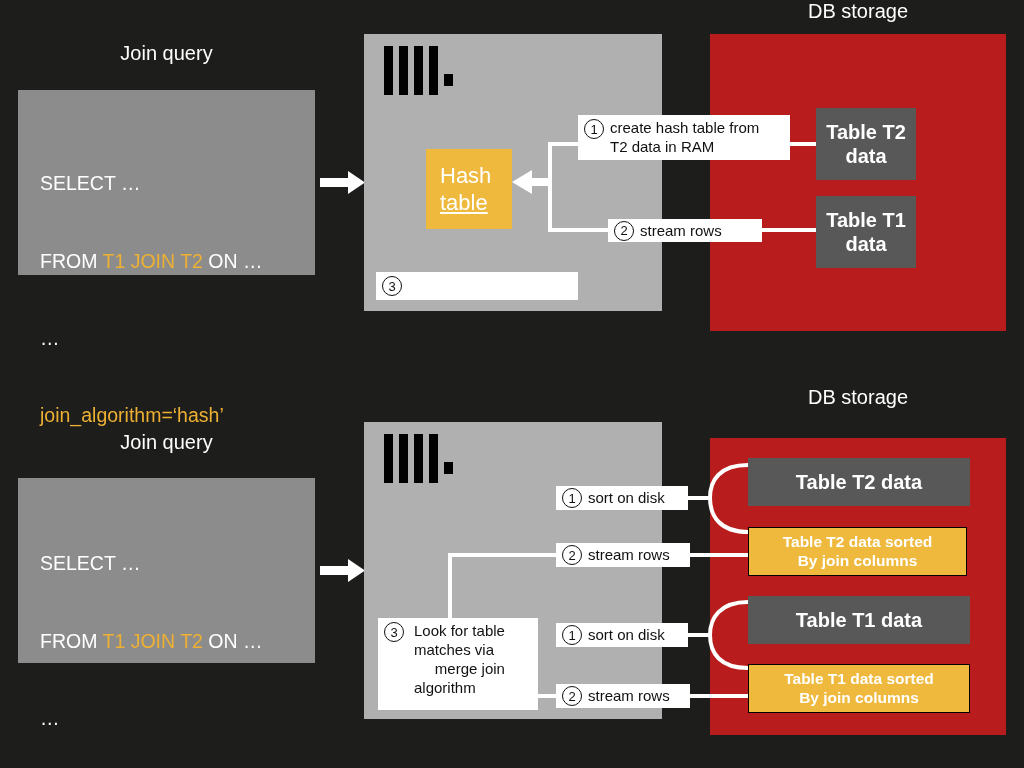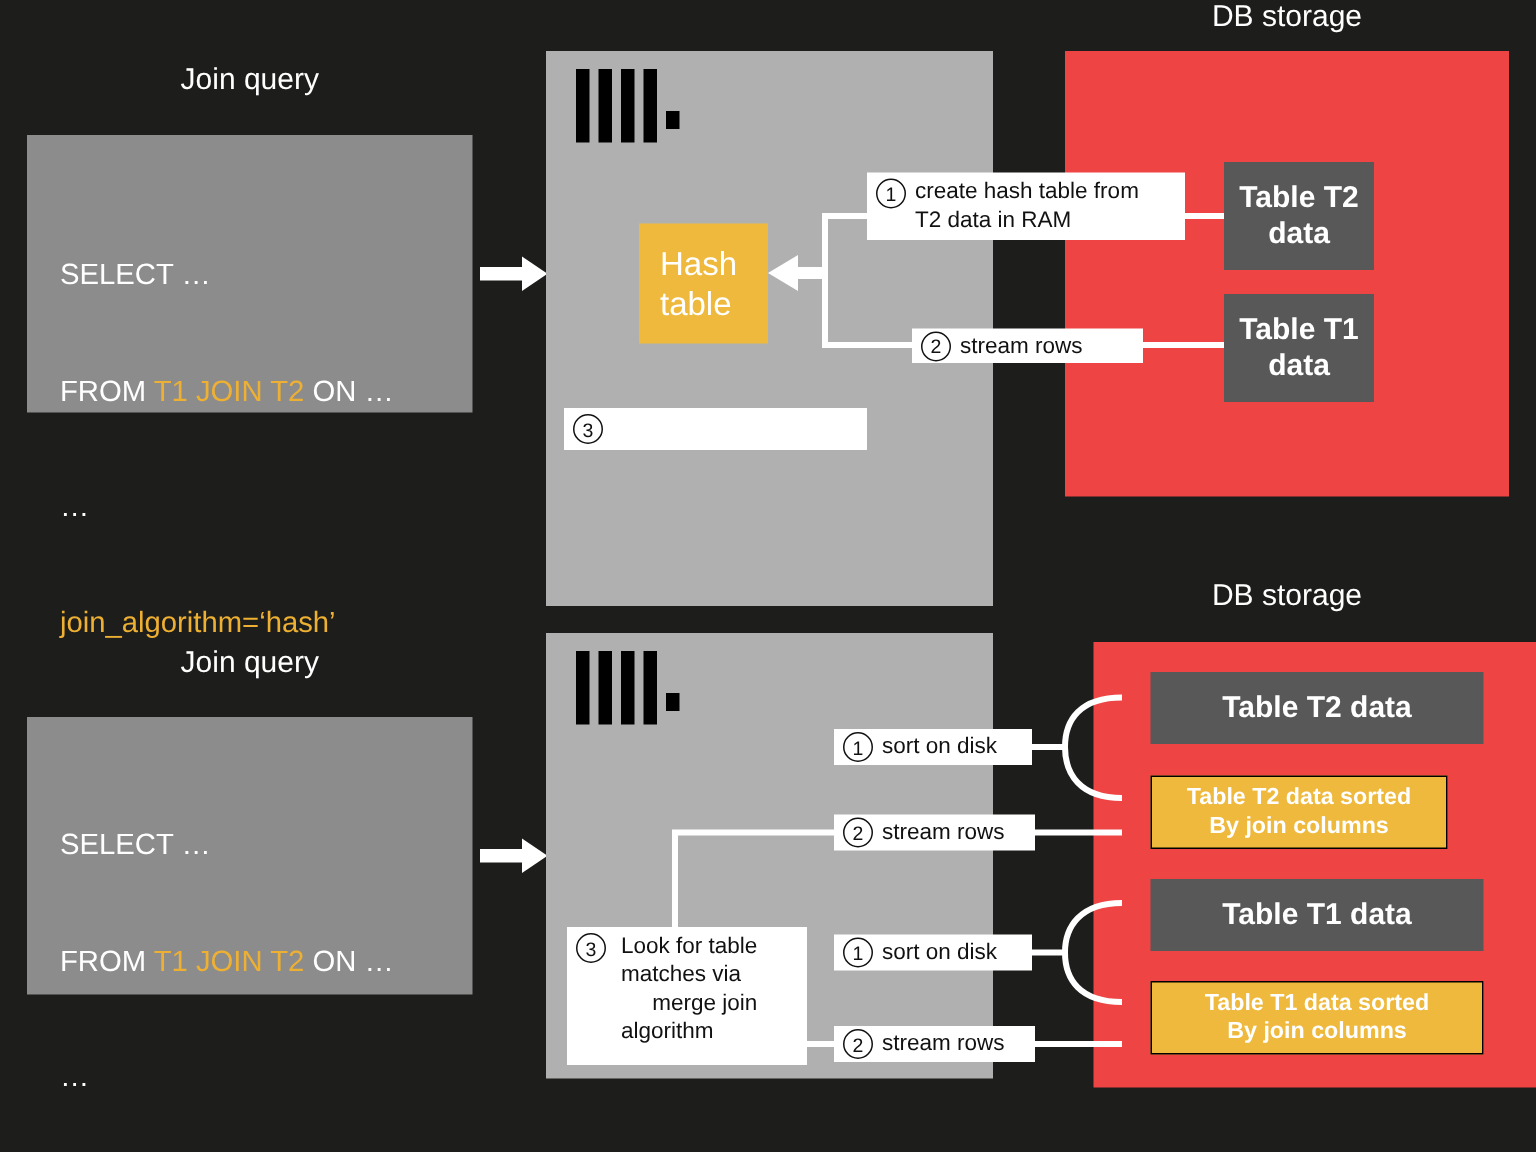--- a/index.html
+++ b/index.html
@@ -22,21 +22,21 @@
   .engine-panel{background:#b0b0b0;}
   .logo-bar{position:absolute;background:#000000;}
   .logo-dot{position:absolute;background:#000000;}
 
   
   .hash-box{background:#eeb93d;color:#ffffff;font-size:22px;line-height:27px;
             display:flex;align-items:center;justify-content:flex-start;
             padding-left:14px;}
 
   
-  .storage-panel{background:#ef4444;}
+  .storage-panel{background:#b91c1c;}
   .tbl-dark{background:#585858;color:#ffffff;font-weight:bold;
             display:flex;align-items:center;justify-content:center;
             text-align:center;line-height:1.22;}
   .tbl-yellow{background:#eeb93d;color:#ffffff;font-weight:bold;
             border:1.5px solid #000;display:flex;align-items:center;
             justify-content:center;text-align:center;line-height:1.22;}
 
   
   .callout{background:#ffffff;color:#111111;font-size:15px;line-height:19px;
            padding:3px 7px 4px 6px;display:flex;align-items:flex-start;
@@ -69,34 +69,34 @@
     </div>
   </div>
 
   <svg class="overlay">
     <g>
       <rect x="320" y="178" width="34" height="9" fill="#ffffff"></rect>
       <polygon points="348,171 365,182.5 348,194" fill="#ffffff"></polygon>
     </g>
   </svg>
 
-  <div class="abs engine-panel" style="left:364px;top:34px;width:298px;height:370px;">
+  <div class="abs engine-panel" style="left:364px;top:34px;width:298px;height:277px;">
 
     <div class="abs" style="left:20px;top:12px;width:75px;height:52px;">
       <span class="logo-bar" style="left:0px;top:0px;width:9px;height:49px;"></span>
       <span class="logo-bar" style="left:15px;top:0px;width:9px;height:49px;"></span>
       <span class="logo-bar" style="left:30px;top:0px;width:9px;height:49px;"></span>
       <span class="logo-bar" style="left:45px;top:0px;width:9px;height:49px;"></span>
       <span class="logo-dot" style="left:60px;top:28px;width:9px;height:12px;"></span>
     </div>
 
     <div class="abs hash-box" style="left:62px;top:115px;width:86px;height:80px;">
       <span style="display:block;">
         <span style="display:block;">Hash</span>
-        <span style="display:block;">table</span>
+        <span style="display:block;text-decoration:underline;">table</span>
       </span>
     </div>
   </div>
 
   <div class="abs storage-panel" style="left:710px;top:34px;width:296px;height:297px;">
     <div class="abs tbl-dark" style="left:106px;top:74px;width:100px;height:72px;font-size:20px;">
       <span>
         <span style="display:block;">Table T2</span>
         <span style="display:block;">data</span>
       </span>
@@ -166,25 +166,25 @@
   <div class="abs engine-panel" style="left:364px;top:422px;width:298px;height:297px;">
     <div class="abs" style="left:20px;top:12px;width:75px;height:52px;">
       <span class="logo-bar" style="left:0px;top:0px;width:9px;height:49px;"></span>
       <span class="logo-bar" style="left:15px;top:0px;width:9px;height:49px;"></span>
       <span class="logo-bar" style="left:30px;top:0px;width:9px;height:49px;"></span>
       <span class="logo-bar" style="left:45px;top:0px;width:9px;height:49px;"></span>
       <span class="logo-dot" style="left:60px;top:28px;width:9px;height:12px;"></span>
     </div>
   </div>
 
-  <div class="abs storage-panel" style="left:710px;top:428px;width:296px;height:297px;margin-left:19px;">
+  <div class="abs storage-panel" style="left:710px;top:438px;width:296px;height:297px;">
     <div class="abs tbl-dark" style="left:38px;top:20px;width:222px;height:48px;font-size:20px;">
       <span>Table T2 data</span>
     </div>
-    <div class="abs tbl-yellow" style="left:38px;top:89px;width:198px;height:49px;font-size:15.5px;text-align:center;">
+    <div class="abs tbl-yellow" style="left:38px;top:89px;width:219px;height:49px;font-size:15.5px;text-align:center;">
       <span>
         <span style="display:block;">Table T2 data sorted</span>
         <span style="display:block;">By join columns</span>
       </span>
     </div>
     <div class="abs tbl-dark" style="left:38px;top:158px;width:222px;height:48px;font-size:20px;">
       <span>Table T1 data</span>
     </div>
     <div class="abs tbl-yellow" style="left:38px;top:226px;width:222px;height:49px;font-size:15.5px;">
       <span>

